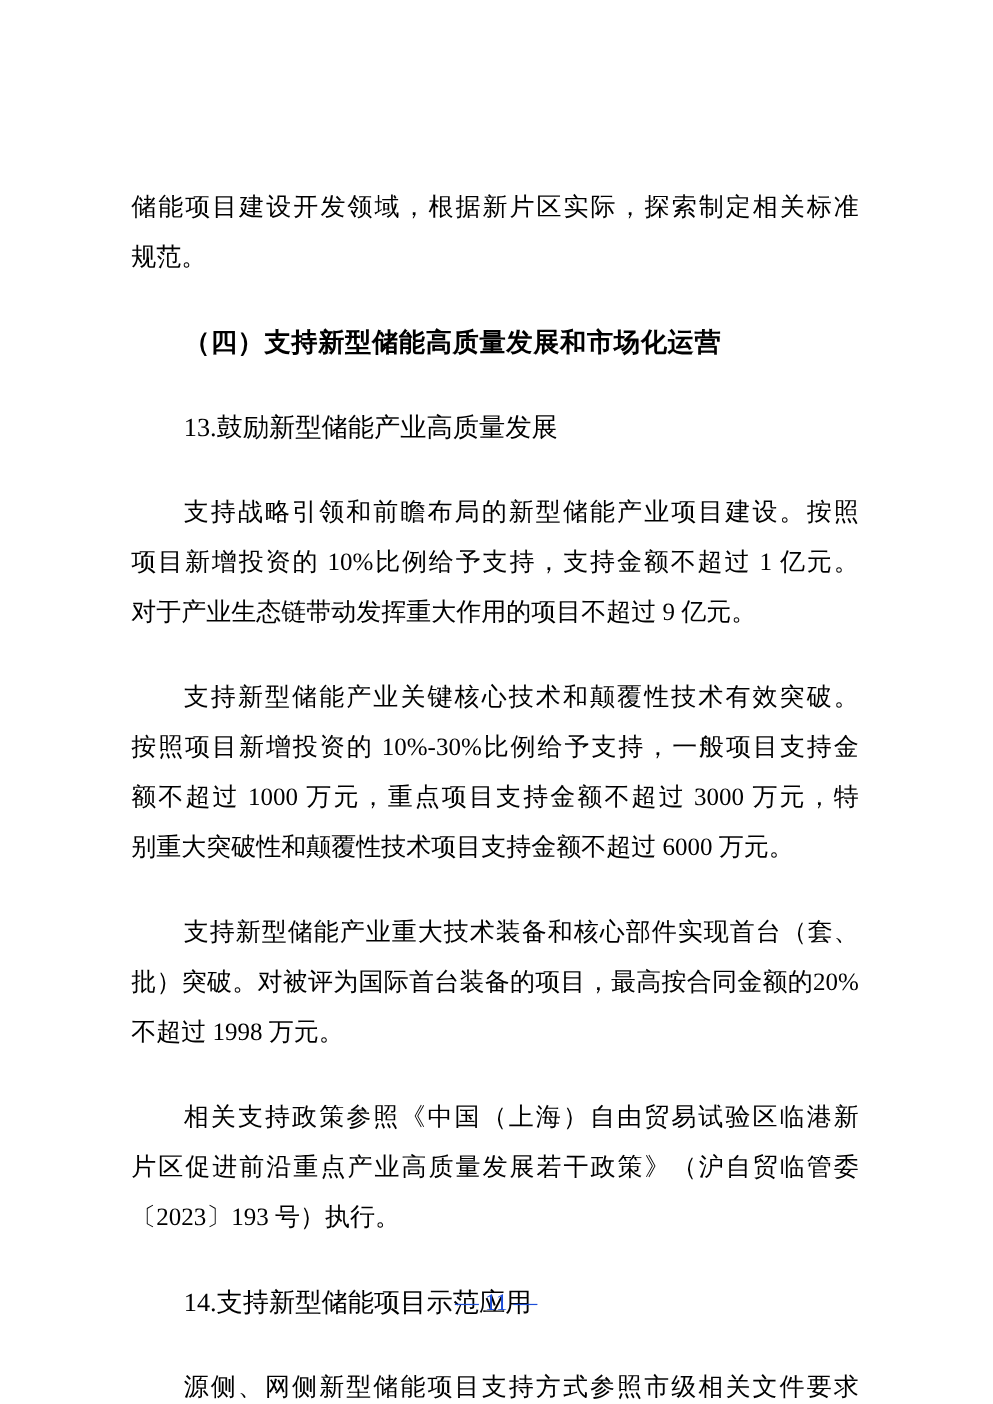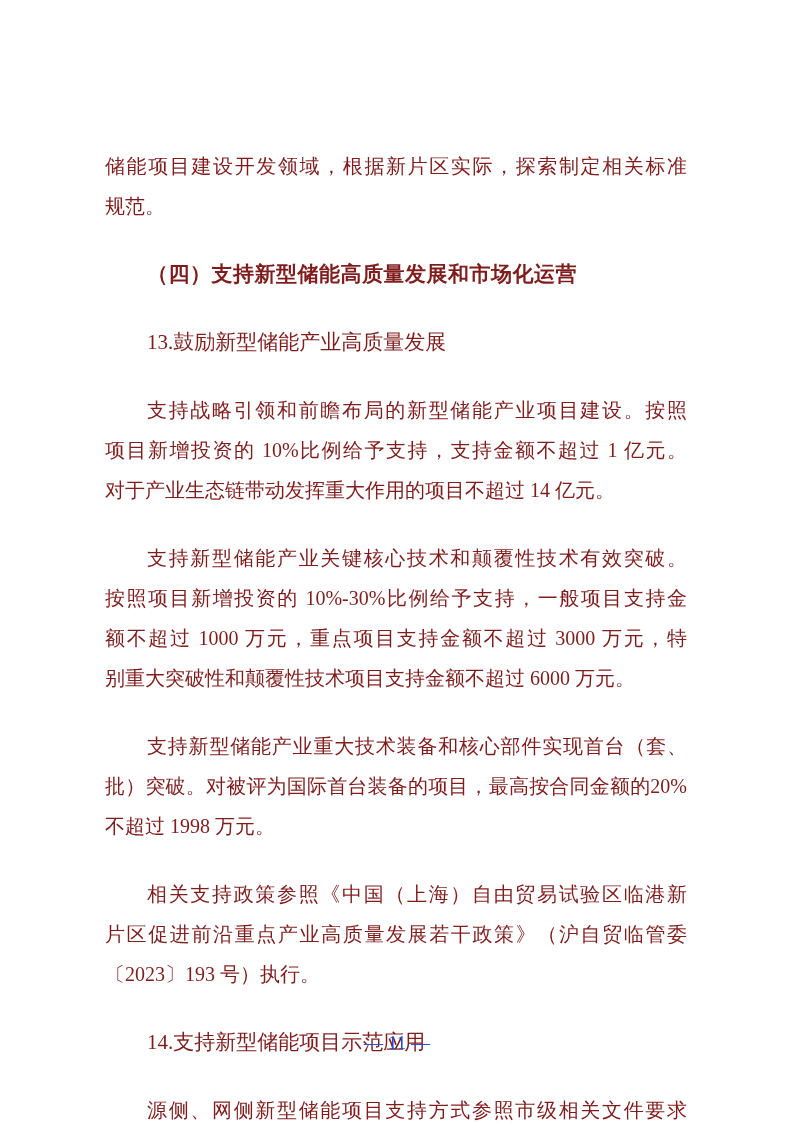--- a/index.html
+++ b/index.html
@@ -18,21 +18,21 @@
   .content {
     position: absolute;
     left: 105px;
     top: 146px;
     width: 582px;
   }
   .line {
     height: 40px;
     line-height: 40px;
     font-size: 20px;
-    color: #7f1d1d;
+    color: #000000;
     text-align: left;
     white-space: nowrap;
   }
   .line.stretch {
     text-align: justify;
     text-align-last: justify;
     white-space: normal;
   }
   .line.indent {
     padding-left: 42px;
@@ -66,21 +66,21 @@
 <body>
 
 <div class="page">
   <div class="content" id="doc-lines">
       <div class="line body stretch">储能项目建设开发领域，根据新片区实际，探索制定相关标准</div>
       <div class="line body">规范。</div>
       <div class="line heading indent">（四）支持新型储能高质量发展和市场化运营</div>
       <div class="line subheading indent">13.鼓励新型储能产业高质量发展</div>
       <div class="line body indent stretch">支持战略引领和前瞻布局的新型储能产业项目建设。按照</div>
       <div class="line body stretch">项目新增投资的 10%比例给予支持，支持金额不超过 1 亿元。</div>
-      <div class="line body">对于产业生态链带动发挥重大作用的项目不超过 14 亿元。</div>
+      <div class="line body">对于产业生态链带动发挥重大作用的项目不超过 9 亿元。</div>
       <div class="line body indent stretch">支持新型储能产业关键核心技术和颠覆性技术有效突破。</div>
       <div class="line body stretch">按照项目新增投资的 10%-30%比例给予支持，一般项目支持金</div>
       <div class="line body stretch">额不超过 1000 万元，重点项目支持金额不超过 3000 万元，特</div>
       <div class="line body">别重大突破性和颠覆性技术项目支持金额不超过 6000 万元。</div>
       <div class="line body indent stretch">支持新型储能产业重大技术装备和核心部件实现首台（套、</div>
       <div class="line body stretch">批）突破。对被评为国际首台装备的项目，最高按合同金额的20%</div>
       <div class="line body">不超过 1998 万元。</div>
       <div class="line body indent stretch">相关支持政策参照《中国（上海）自由贸易试验区临港新</div>
       <div class="line body stretch">片区促进前沿重点产业高质量发展若干政策》（沪自贸临管委</div>
       <div class="line body">〔2023〕193 号）执行。</div>

